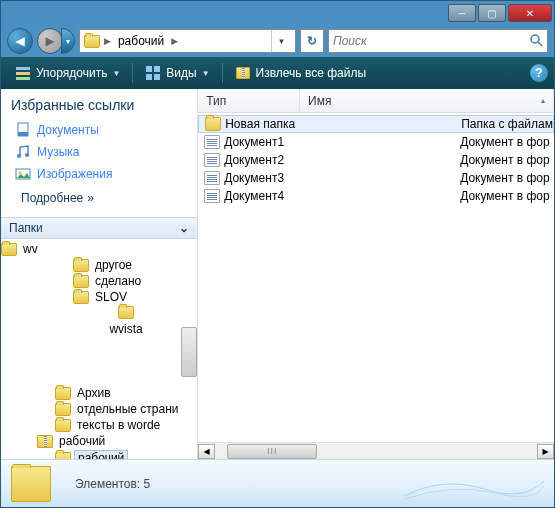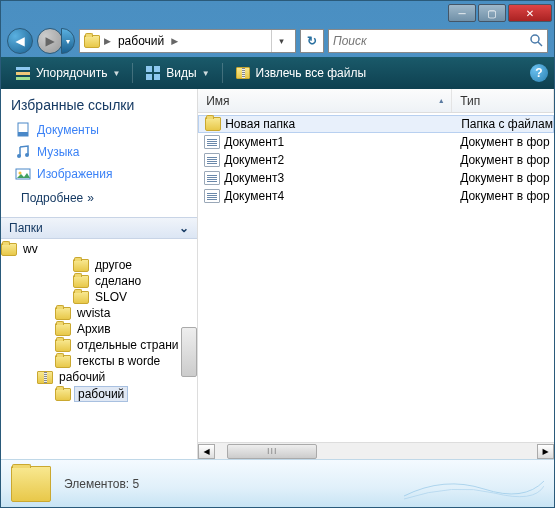--- a/index.html
+++ b/index.html
@@ -62,21 +62,21 @@
 .frow { display: flex; align-items: center; height: 18px; cursor: pointer; }
 .frow.sel { background: #e8f0fb; border: 1px solid #b8d0f0; }
 .frow .c1 { width: 254px; display: flex; align-items: center; gap: 4px; padding-left: 6px; }
 .frow .c2 { flex: 1; padding-left: 8px; white-space: nowrap; overflow: hidden; }
 .fic { width: 16px; height: 14px; flex-shrink: 0; }
 
 .hscroll { height: 17px; background: #f0f0f0; border-top: 1px solid #ddd; display: flex; align-items: center; }
 .hsbtn { width: 17px; height: 15px; background: linear-gradient(#fff,#ddd); border: 1px solid #aaa; display: flex; align-items: center; justify-content: center; font-size: 8px; cursor: pointer; }
 .hsthumb { width: 90px; height: 15px; background: linear-gradient(#eee,#ccc); border: 1px solid #aaa; margin-left: 12px; border-radius: 2px; cursor: pointer; display:flex; align-items:center; justify-content:center; color:#888; font-size:9px; letter-spacing:1px;}
 
-.details { height: 48px; background: linear-gradient(#f4faff, #e0f0fa 60%, #c8e4f4); border-top: 1px solid #c0d8e8; display: flex; align-items: center; padding: 4px 10px; gap: 13px; position: relative; }
+.details { height: 48px; background: linear-gradient(#f4faff, #e0f0fa 60%, #c8e4f4); border-top: 1px solid #c0d8e8; display: flex; align-items: center; padding: 4px 10px; gap: 24px; position: relative; }
 .bigfolder { width: 40px; height: 36px; }
 .dtxt { color: #444; }
 .wave { position: absolute; right: 10px; bottom: 6px; width: 140px; height: 30px; opacity: 0.5; }
 
 
 .foldershape { background: linear-gradient(#f8e890, #e8c84a); border: 1px solid #caa830; border-radius: 1px 1px 2px 2px; position: relative; }
 .foldershape::before { content: ""; position: absolute; top: -3px; left: 0; width: 45%; height: 3px; background: #f0d870; border: 1px solid #caa830; border-bottom: none; border-radius: 2px 2px 0 0; }
 .docshape { background: #fff; border: 1px solid #9aa8b8; border-radius: 1px; position: relative; }
 .docshape::after { content: ""; position: absolute; left: 2px; right: 2px; top: 3px; height: 1px; background: #6a88aa; box-shadow: 0 2px 0 #6a88aa, 0 4px 0 #6a88aa, 0 6px 0 #6a88aa; }
 
@@ -214,25 +214,25 @@
             <span class="lbl">другое</span>
           </div>
           <div class="tnode" style="padding-left: 72px;">
             <div class="fld foldershape"></div>
             <span class="lbl">сделано</span>
           </div>
           <div class="tnode" style="padding-left: 72px;">
             <div class="fld foldershape"></div>
             <span class="lbl">SLOV</span>
           </div>
-          <div class="tnode" style="padding-left: 54px;">
+          <div class="tnode" style="padding-left: 54px; flex-direction: column;">
             <div class="fld foldershape"></div>
             <span class="lbl">wvista</span>
           </div>
-          <div class="tnode" style="padding-left: 54px;">
+          <div class="tnode" style="padding-left: 54px; margin-top: 48px;">
             <div class="fld foldershape"></div>
             <span class="lbl">Архив</span>
           </div>
           <div class="tnode" style="padding-left: 54px;">
             <div class="fld foldershape"></div>
             <span class="lbl">отдельные страни</span>
           </div>
           <div class="tnode" style="padding-left: 54px;">
             <div class="fld foldershape"></div>
             <span class="lbl">тексты в worde</span>
@@ -243,26 +243,26 @@
           </div>
           <div class="tnode selected" style="padding-left: 54px;">
             <div class="fld foldershape"></div>
             <span class="lbl">рабочий</span>
           </div>
         </div>
     </div>
 
     <div class="rightpane">
       <div class="colhdr">
+        <div class="col type">
+          <span>Тип</span>
+        </div>
         <div class="col name">
           <span>Имя</span>
           <span class="sortarr">▴</span>
-        </div>
-        <div class="col type">
-          <span>Тип</span>
         </div>
       </div>
       <div class="filelist" id="filelist">
           <div class="frow sel">
             <div class="c1">
               <div class="fic foldershape"></div>
               <span>Новая папка</span>
             </div>
             <div class="c2">Папка с файлам</div>
           </div>

